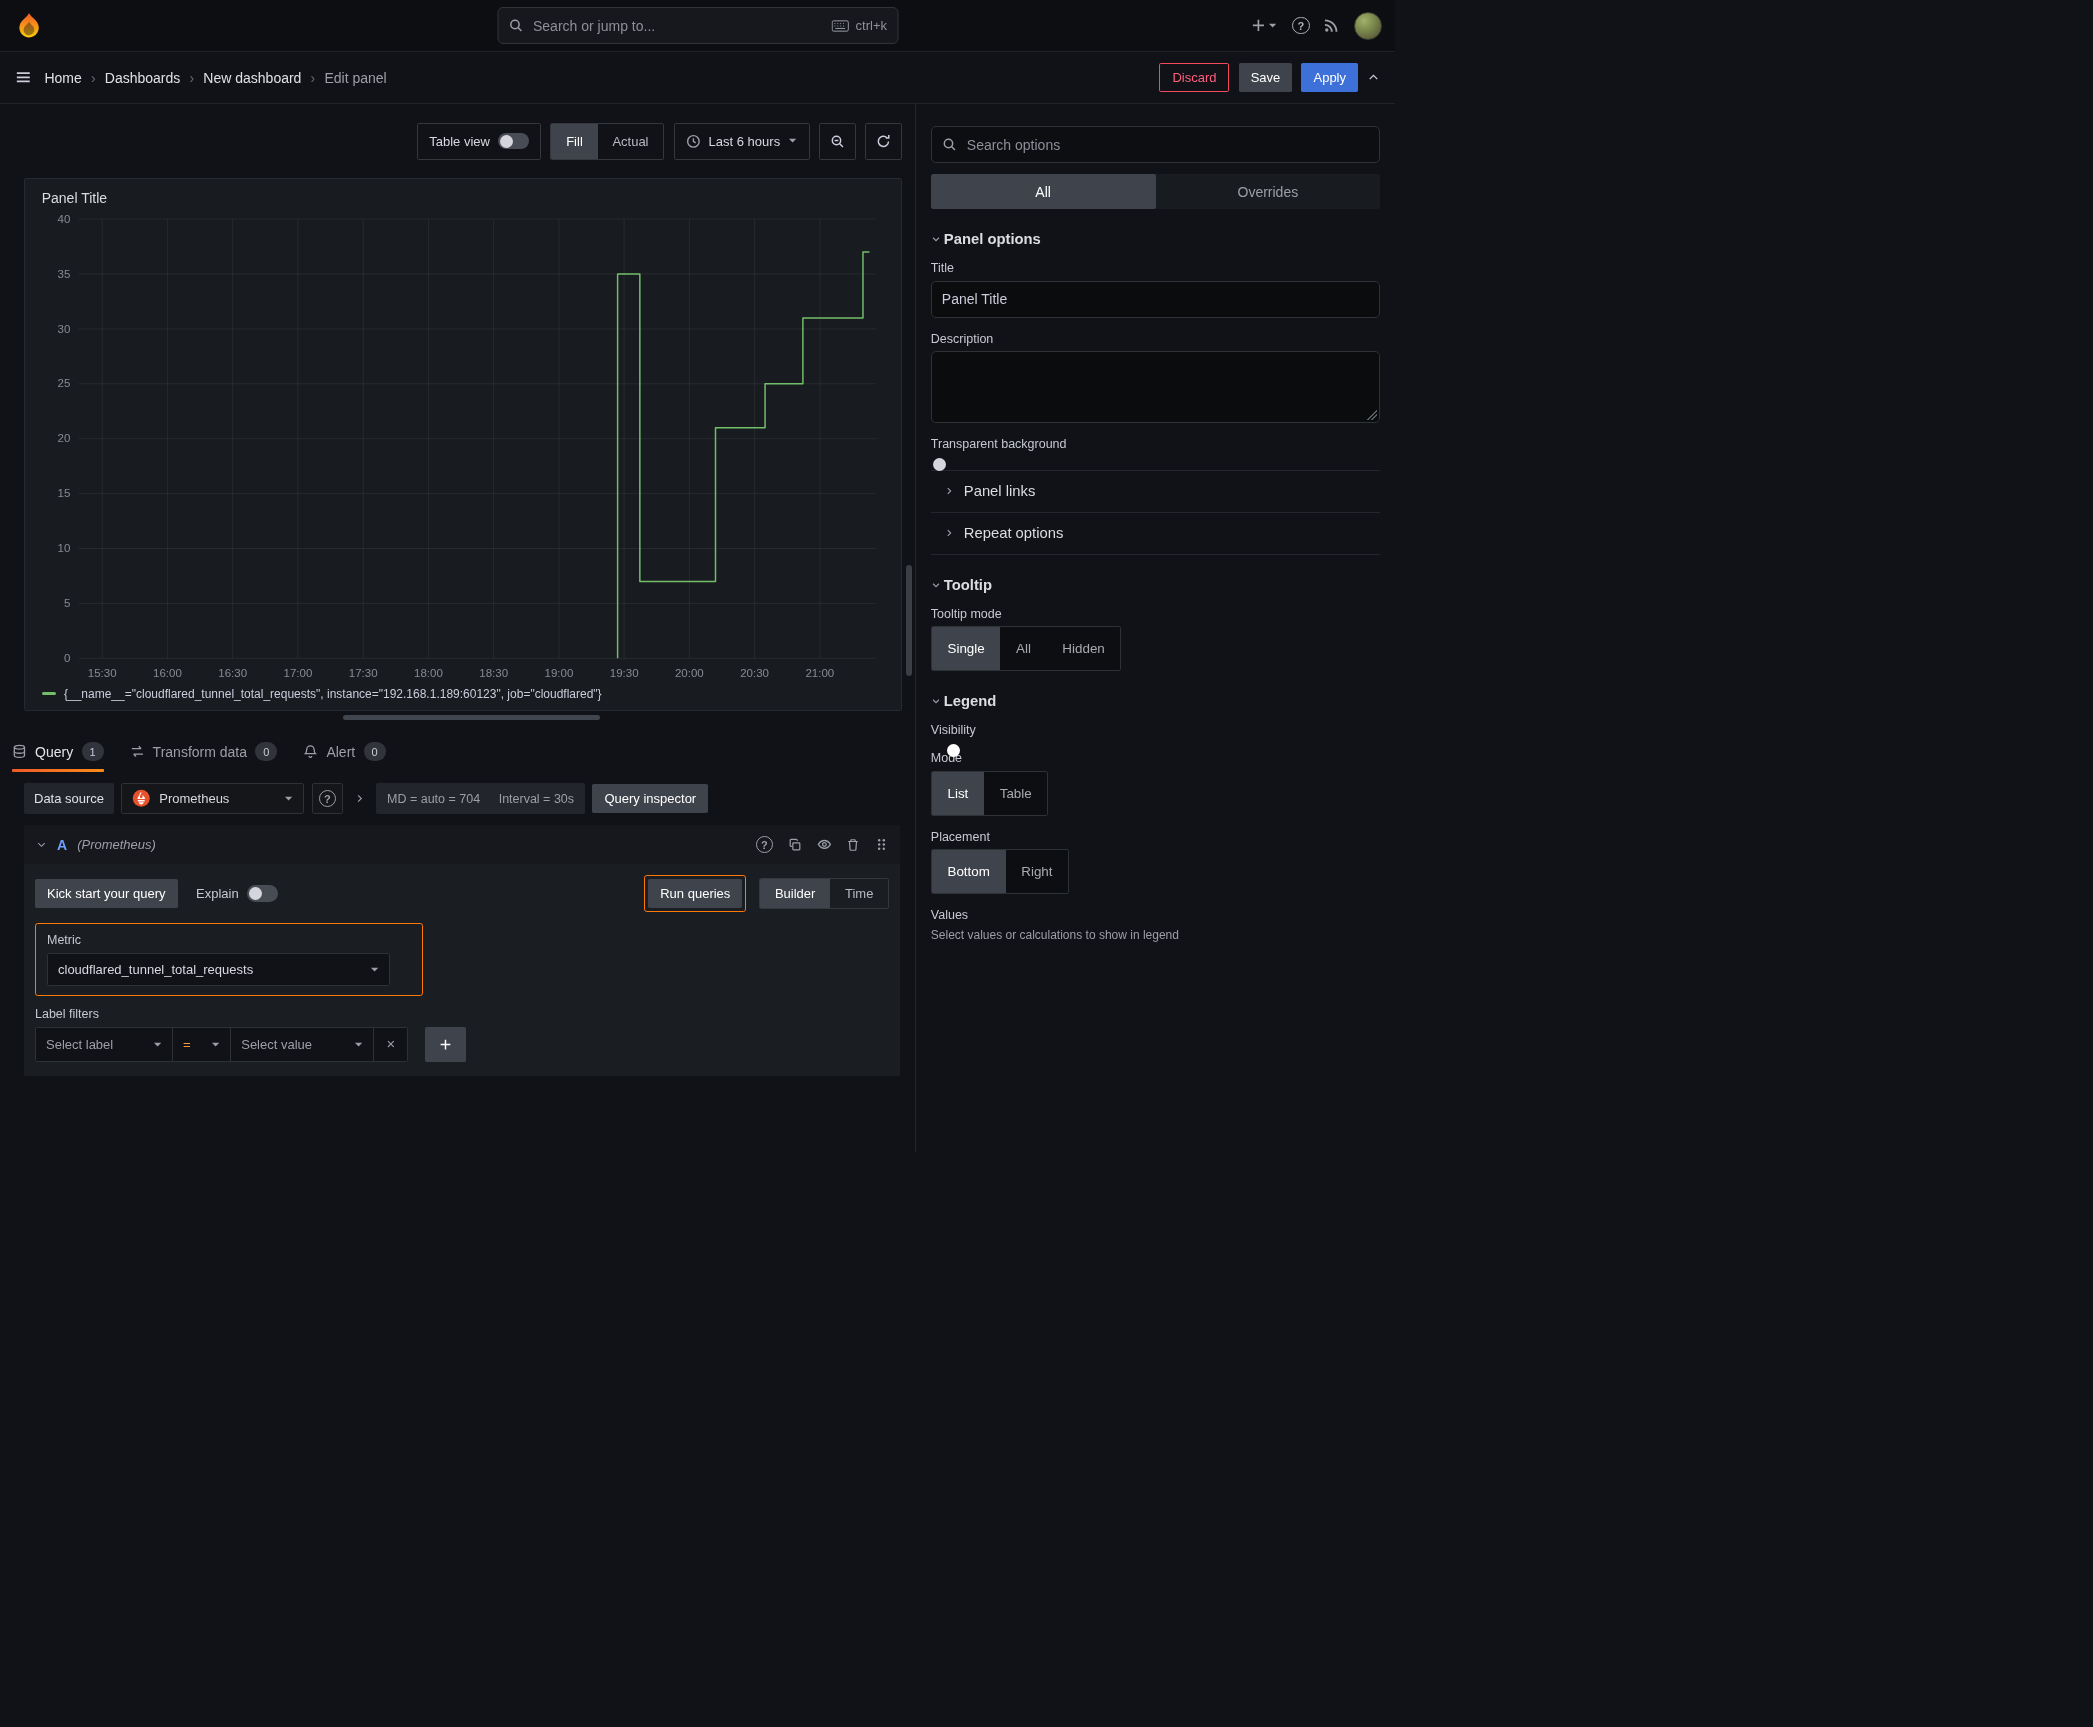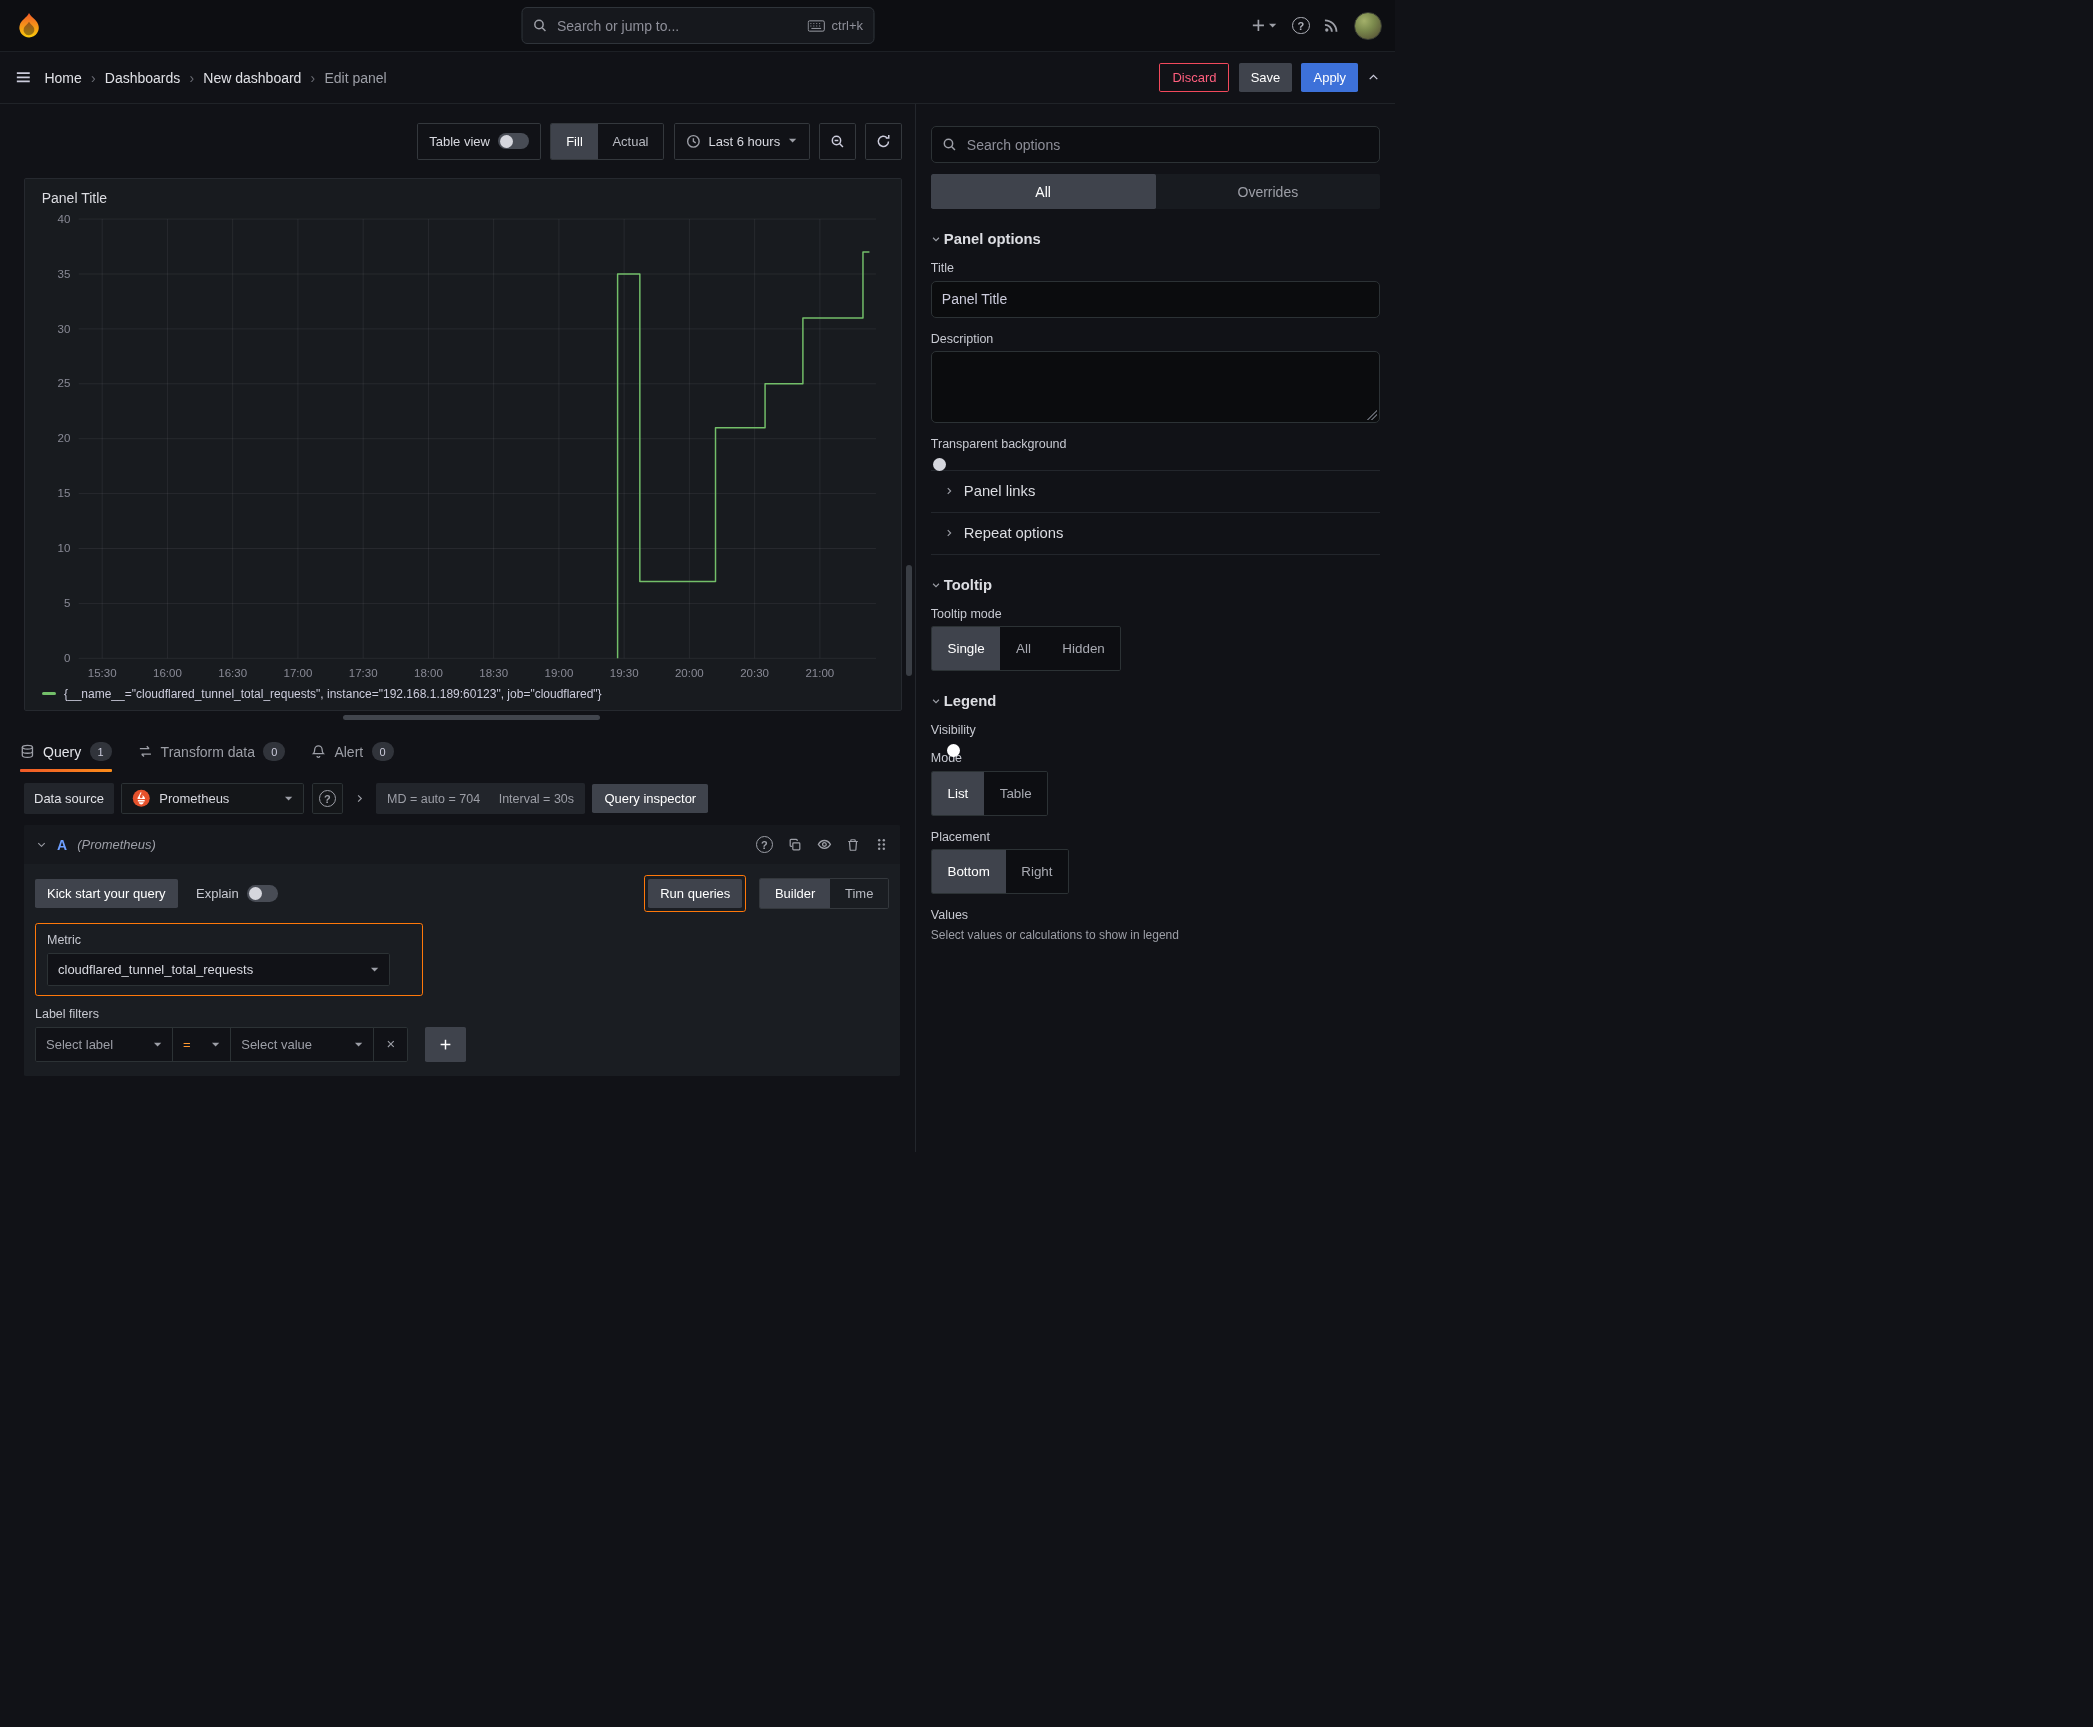--- a/index.html
+++ b/index.html
@@ -6,21 +6,21 @@
 html,body{width:1395px;height:1152px}
 body{background:#111217;color:#ccccdc;font-family:"Liberation Sans","DejaVu Sans",sans-serif;font-size:13px;overflow:hidden}
 button{font:inherit;color:inherit;background:none;border:none;cursor:pointer}
 input,textarea{font:inherit;color:#ccccdc;background:#0b0c0e;border:0.9px solid #2c3235;border-radius:5px;outline:none}
 input::placeholder,textarea::placeholder{color:#8e8f99}
 .icon{display:inline-flex;align-items:center;justify-content:center;color:#9d9fa7;flex:none}
 .white{color:#d8d9e0}
 
 .topbar{height:52px;display:flex;align-items:center;padding:0 13px;position:relative;background:#0d0e12;border-bottom:0.9px solid #1d2025}
 .logo{width:31px;height:31px;display:flex;align-items:center;justify-content:center}
-.search-wrap{position:absolute;left:50%;transform:translateX(-50%);width:353px;height:37px}
+.search-wrap{position:absolute;left:50%;transform:translateX(-50%);width:401px;height:37px}
 .search-wrap input{width:100%;height:100%;background:#16181d;border:0.9px solid #2f343a;border-radius:5.5px;padding:0 85px 0 35px;font-size:14px}
 .search-icon{position:absolute;left:11px;top:11px}
 .kbd-hint{position:absolute;right:11px;top:0;height:100%;display:flex;align-items:center;gap:6.5px;color:#8e8f99;font-size:13px}
 .topbar-right{margin-left:auto;display:flex;align-items:center;gap:14.8px}
 .tb-iconbtn{display:flex;align-items:center;gap:2.8px;color:#aeb0b8}
 .help-circle{width:17.5px;height:17.5px;border:1.5px solid currentColor;border-radius:50%;display:inline-flex;align-items:center;justify-content:center;font-size:11px;font-weight:700}
 .avatar{width:28px;height:28px;border-radius:50%;background:radial-gradient(circle at 35% 30%,#a3b06a 0%,#7b8a4d 40%,#4e4630 100%);border:0.9px solid #3a3e33}
 
 .crumbbar{height:52px;display:flex;align-items:center;padding:0 14.8px;gap:13px;border-bottom:0.9px solid #202328}
 .crumbs{display:flex;align-items:center;gap:9.2px;font-size:14px}
@@ -50,21 +50,21 @@
 
 .panel{margin:0 13px 0 24px;background:#181b1f;border:0.9px solid #26292f;border-radius:1.8px;height:533px;display:flex;flex-direction:column;padding:7.4px 13px 1.8px}
 .panel-title{font-size:14px;color:#dcdde2;padding:3.7px 3.7px 1.8px}
 .chart{flex:1;min-height:0}
 .panel-legend{display:flex;align-items:center;gap:8.3px;padding:1.8px 3.7px 7.4px;font-size:12px;color:#ccccdc}
 .legend-swatch{width:14px;height:2.8px;border-radius:1.8px;flex:none}
 .hscrollbar{height:11px;margin:3.7px 24px 0 24px}
 .hscrollbar .thumb{margin-left:319px;width:257px;height:5.5px;border-radius:2.8px;background:#41454d}
 .v-scrollbar{position:absolute;right:2.8px;top:461px;width:6.5px;height:111px;border-radius:3.7px;background:#3a3e45}
 
-.tabs{display:flex;gap:26px;padding:0 20px;height:41px;align-items:stretch;margin-top:5.5px}
+.tabs{display:flex;gap:26px;padding:0 12px;height:41px;align-items:stretch;margin-top:5.5px}
 .tab{display:flex;align-items:center;gap:8.3px;position:relative;color:#9d9fa7;font-weight:500;font-size:14px}
 .tab.active{color:#e3e4e9}
 .tab.active::after{content:'';position:absolute;left:0;right:0;bottom:0;height:2.8px;background:linear-gradient(90deg,#f05a28,#fb8c1a);border-radius:0.9px}
 .badge{background:#31343b;border-radius:9.2px;min-width:22px;height:18.5px;display:inline-flex;align-items:center;justify-content:center;padding:0 7.4px;font-size:11px;color:#ccccdc}
 
 .query-area{flex:1;padding:11px 14.8px 0 24px;display:flex;flex-direction:column;gap:11px;overflow:hidden}
 .ds-row{display:flex;align-items:center;gap:7.4px}
 .chip{background:#22252b;height:31px;display:inline-flex;align-items:center;padding:0 10px;border-radius:1.8px;color:#e0e1e6}
 .ds-select{height:31px;border:0.9px solid #2c3235;border-radius:1.8px;display:inline-flex;align-items:center;gap:8.3px;padding:0 10px;background:#141619;min-width:183px}
 .sq-btn{width:31px;height:31px;border:0.9px solid #2c3235;border-radius:1.8px;display:inline-flex;align-items:center;justify-content:center;color:#9d9fa7;background:#141619}

